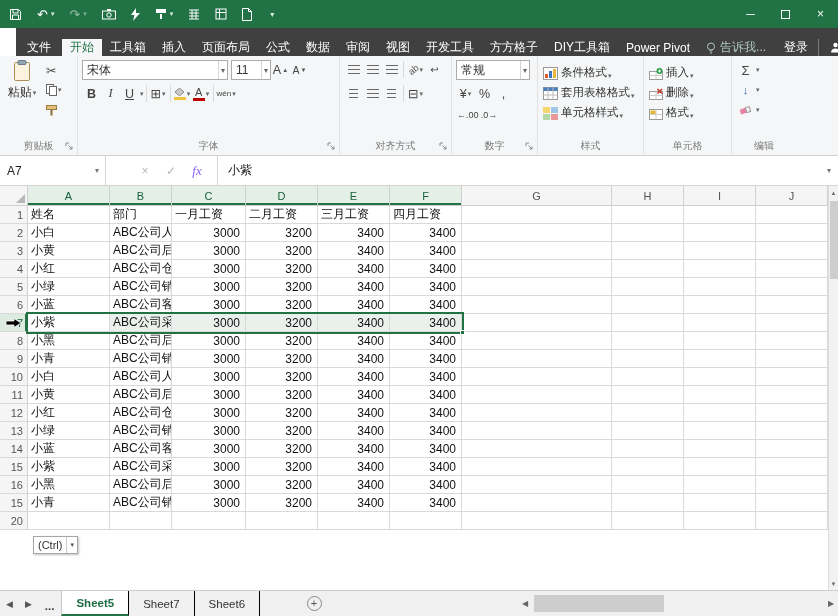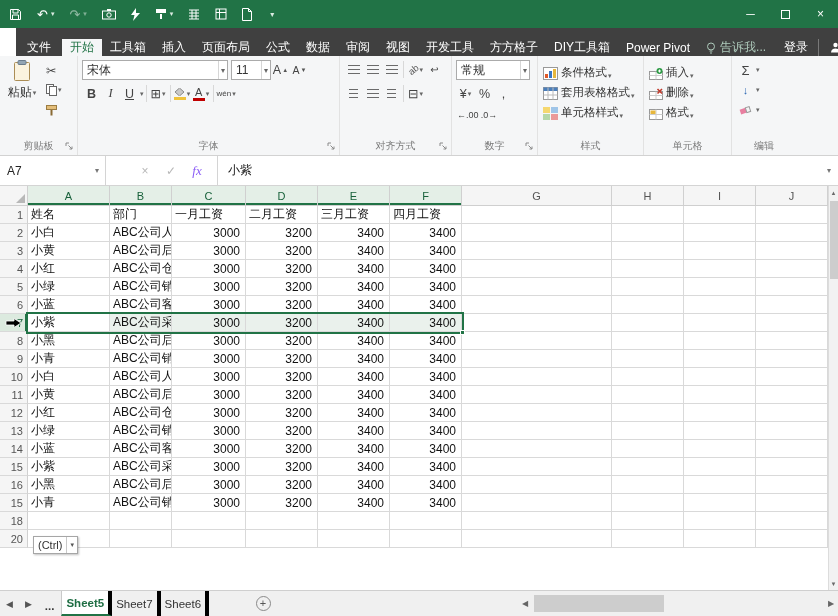--- a/index.html
+++ b/index.html
@@ -87,21 +87,21 @@
 .pt-caret{border-left:1px solid #c9c9c9;padding:0 3px;font-size:7px;color:#555;height:100%;display:flex;align-items:center}
 #vscroll{position:absolute;right:0;top:0;width:10px;height:404px;background:#f2f2f2;border-left:1px solid #dcdcdc;display:flex;flex-direction:column;align-items:center}
 .varrow{width:10px;height:13px;display:flex;align-items:center;justify-content:center;font-size:6px;color:#6a6a6a;flex:none}
 #vthumb{width:8px;height:78px;background:#cdcdcd;margin-top:2px;flex:none}
 #vspacer{flex:1}
 
 #sheetbar{left:0;top:590px;width:838px;height:26px;background:#f0f0f0;border-top:1px solid #cfcfcf;display:flex;align-items:stretch;font-size:11.5px;color:#333}
 .snav{display:flex;align-items:center;padding:0 6px;color:#555;font-size:9px}
 .sdots{display:flex;align-items:flex-end;padding:0 7px 4px;color:#333;font-weight:bold}
 #sheettabs{display:flex;align-items:stretch}
-.stab{display:flex;align-items:center;padding:0 4px;border-right:4px solid #000000;color:#333}
+.stab{display:flex;align-items:center;padding:0 14px;border-right:1px solid #000000;color:#333}
 .stab:first-child{border-left:1px solid #c9c9c9}
 .stab.active{background:#fff;color:#1f6e44;font-weight:bold;border-bottom:2px solid #217346}
 .addsheet{display:flex;align-items:center;justify-content:center;width:28px;margin-left:40px}
 .plus{width:15px;height:15px;border:1px solid #8a8a8a;border-radius:50%;display:flex;align-items:center;justify-content:center;font-size:11px;color:#555;line-height:1}
 #hscroll{margin-left:auto;display:flex;align-items:center;width:320px}
 .harrow{width:14px;text-align:center;font-size:8px;color:#666;flex:none}
 #htrack{flex:1;height:100%;position:relative}
 #hthumb{position:absolute;left:2px;top:4px;width:130px;height:17px;background:#cdcdcd}
 </style>
 </head>
@@ -696,33 +696,20 @@
         <div class="cell num" style="width: 74px;">3000</div>
         <div class="cell num" style="width: 72px;">3200</div>
         <div class="cell num" style="width: 72px;">3400</div>
         <div class="cell num" style="width: 72px;">3400</div>
         <div class="cell" style="width: 150px;"></div>
         <div class="cell" style="width: 72px;"></div>
         <div class="cell" style="width: 72px;"></div>
         <div class="cell" style="width: 72px;"></div>
       </div>
       <div class="grow">
-        <div class="rowh">18</div>
-        <div class="cell" style="width: 82px;"></div>
-        <div class="cell" style="width: 62px;"></div>
-        <div class="cell" style="width: 74px;"></div>
-        <div class="cell" style="width: 72px;"></div>
-        <div class="cell" style="width: 72px;"></div>
-        <div class="cell" style="width: 72px;"></div>
-        <div class="cell" style="width: 150px;"></div>
-        <div class="cell" style="width: 72px;"></div>
-        <div class="cell" style="width: 72px;"></div>
-        <div class="cell" style="width: 72px;"></div>
-      </div>
-      <div class="grow">
         <div class="rowh">20</div>
         <div class="cell" style="width: 82px;"></div>
         <div class="cell" style="width: 62px;"></div>
         <div class="cell" style="width: 74px;"></div>
         <div class="cell" style="width: 72px;"></div>
         <div class="cell" style="width: 72px;"></div>
         <div class="cell" style="width: 72px;"></div>
         <div class="cell" style="width: 150px;"></div>
         <div class="cell" style="width: 72px;"></div>
         <div class="cell" style="width: 72px;"></div>

